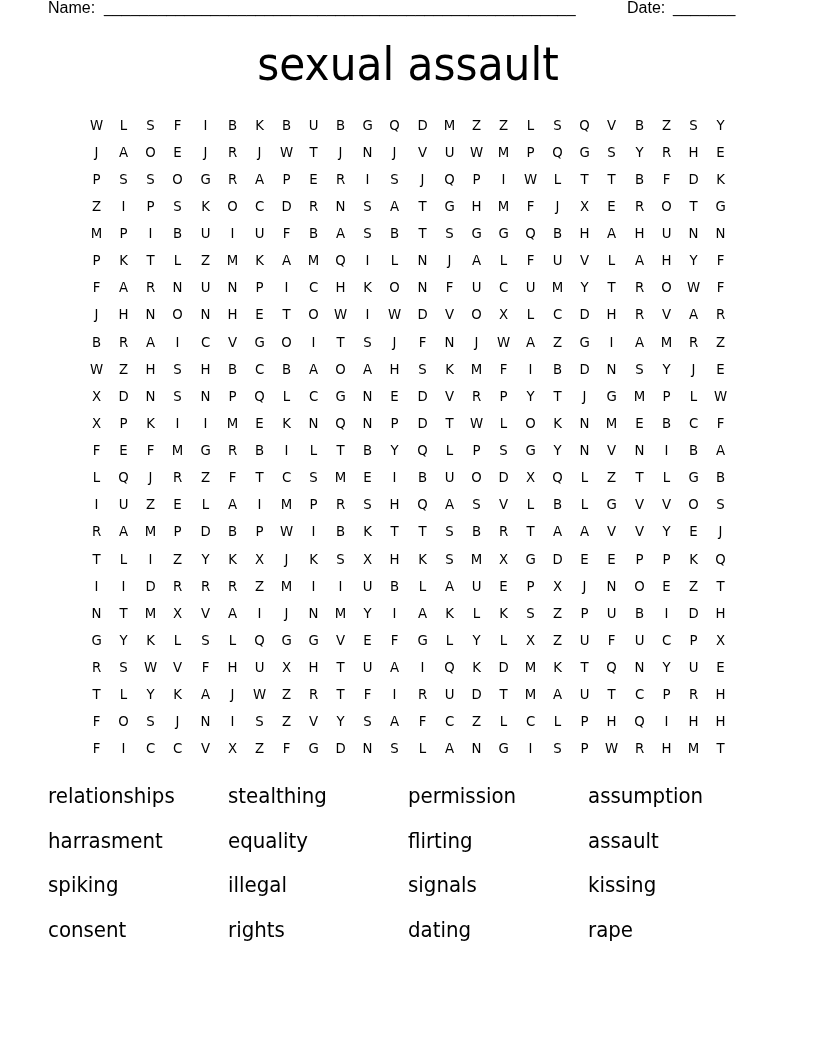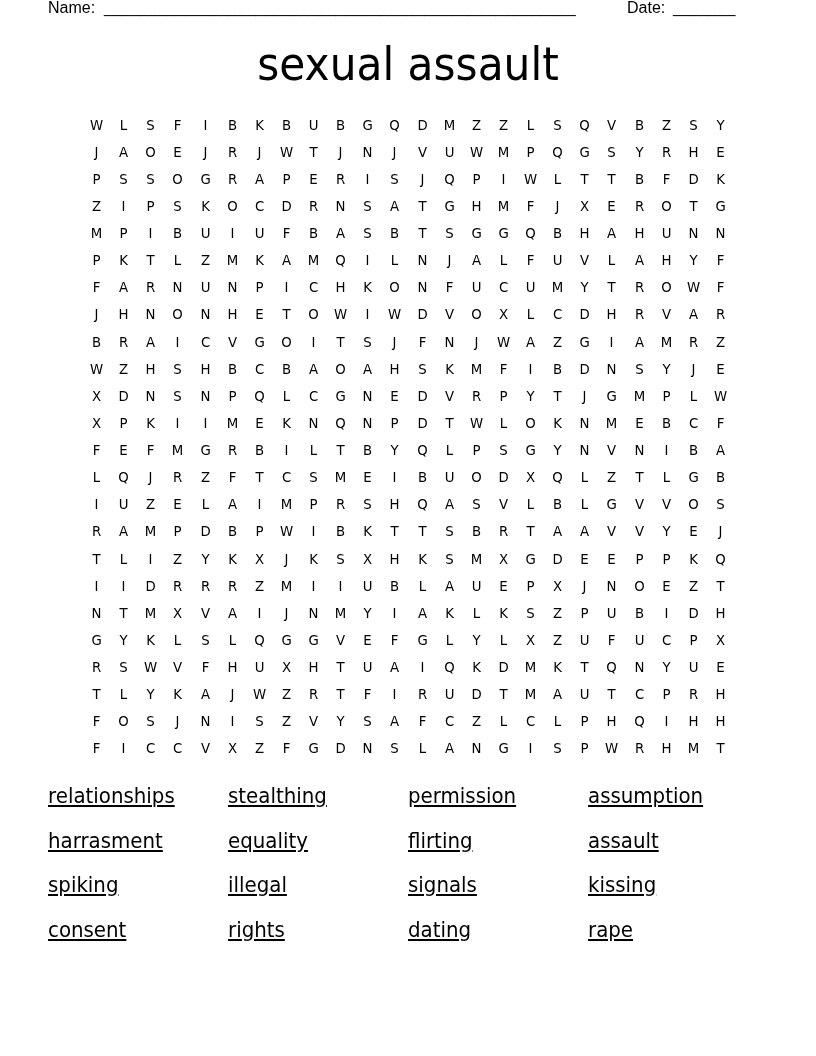--- a/index.html
+++ b/index.html
@@ -27,21 +27,20 @@
     }
     .cell {
       font-family: "DejaVu Sans", sans-serif; font-size: 14px;
       display: flex; align-items: center; justify-content: center;
       transform: scaleX(0.95);
     }
     .words {
       position: absolute; left: 48px; top: 778px;
       display: grid; grid-template-columns: 180px 180px 180px 180px;
       grid-auto-rows: 44.5px;
-      text-decoration: underline;
     }
     .word {
       font-family: "DejaVu Sans", sans-serif; font-size: 22px; line-height: 36px;
       transform-origin: left center; transform: scaleX(0.9);
       white-space: nowrap;
     }
   </style>
 </head>
 <body>
 

